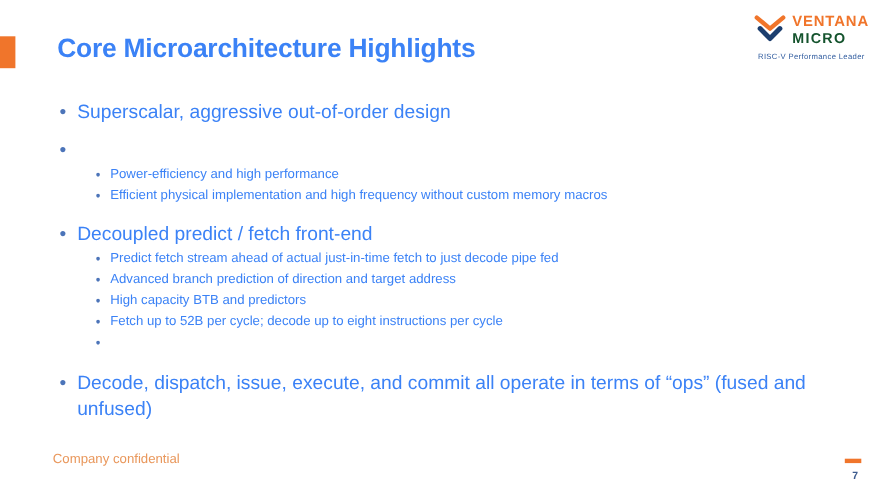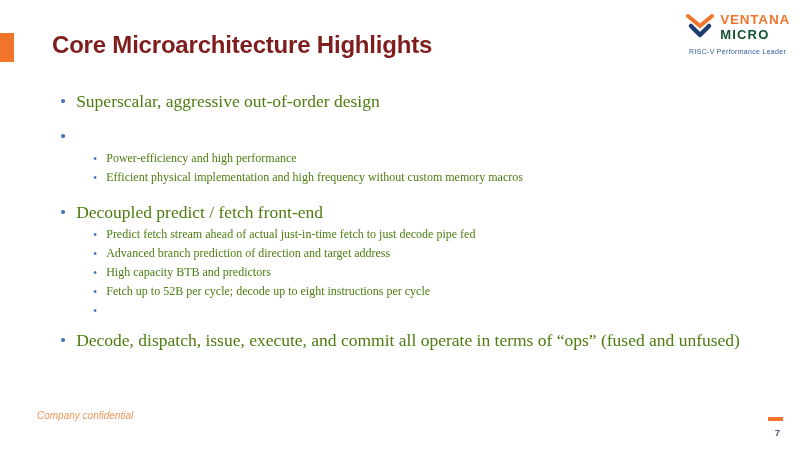--- a/index.html
+++ b/index.html
@@ -14,21 +14,21 @@
 
   
   .accent-bar {
     position: absolute; left: 0; top: 33px;
     width: 14px; height: 29px;
     background: #F0752B;
   }
   .slide-title {
     position: absolute; left: 52px; top: 31px;
     font-size: 24px; font-weight: 700;
-    color: #7f1d1d; letter-spacing: -0.2px;
+    color: #3b82f6; letter-spacing: -0.2px;
   }
 
   
   .logo {
     position: absolute; top: 13px; right: 10px;
     display: flex; flex-direction: column; align-items: center;
   }
   .logo-row { display: flex; gap: 5px; }
   .logo-names { display: flex; flex-direction: column; line-height: 1; }
   .logo-name {
@@ -40,39 +40,38 @@
     letter-spacing: 1.2px; margin-top: 1px;
   }
   .logo-tagline {
     margin-top: 4px;
     font-size: 7px; color: #2F5B9E; letter-spacing: 0.3px;
     white-space: nowrap;
   }
 
   
   .content {
-    position: absolute; left: 60px; top: 84px; right: 34px;
-    color: #4d7c0f;
-    font-family: Liberation Serif, serif;
+    position: absolute; left: 54px; top: 84px; right: 34px;
+    color: #3b82f6;
   }
   .li { display: flex; gap: 10px; }
   .li .marker { color: #4C74B9; flex: 0 0 auto; }
   .li .marker::before { content: "\2022"; }
   .l1 { font-size: 17.5px; line-height: 1.28; margin-top: 13px; }
   .l1.first { margin-top: 6px; }
-  .l1.last { margin-top: 8px; }
+  .l1.last { margin-top: 16px; }
   .l1 .txt { max-width: 706px; }
   .sub-group { margin-top: 2px; margin-left: 33px; }
   .l2 { font-size: 12px; line-height: 1.44; gap: 9px; }
   .l2 .marker { font-size: 12px; line-height: 1.6; }
 
   
   .confidential {
-    position: absolute; left: 37px; top: 410px;
-    font-size: 10px; font-style: italic; color: #E9975B;
+    position: absolute; left: 48px; top: 410px;
+    font-size: 12px; color: #E9975B;
   }
   .page-dash {
     position: absolute; right: 17px; top: 417px;
     width: 15px; height: 4px; background: #F0752B;
   }
   .page-number {
     position: absolute; right: 20px; top: 427px;
     font-size: 9.5px; font-weight: 700; color: #3D5C8F;
   }
 </style>

